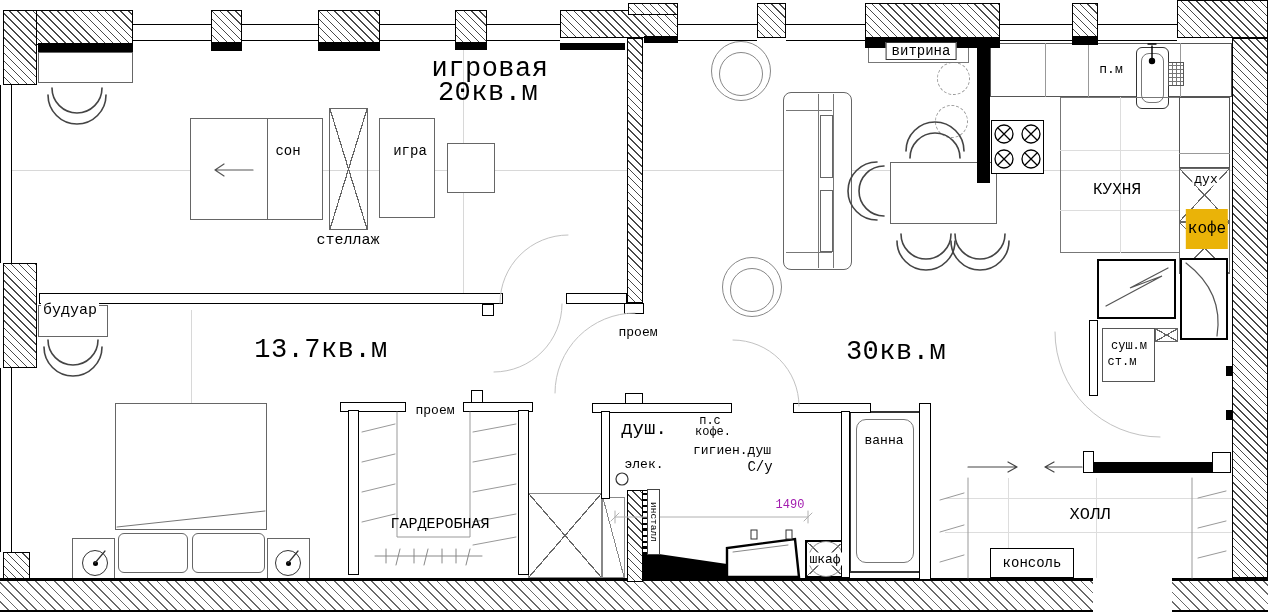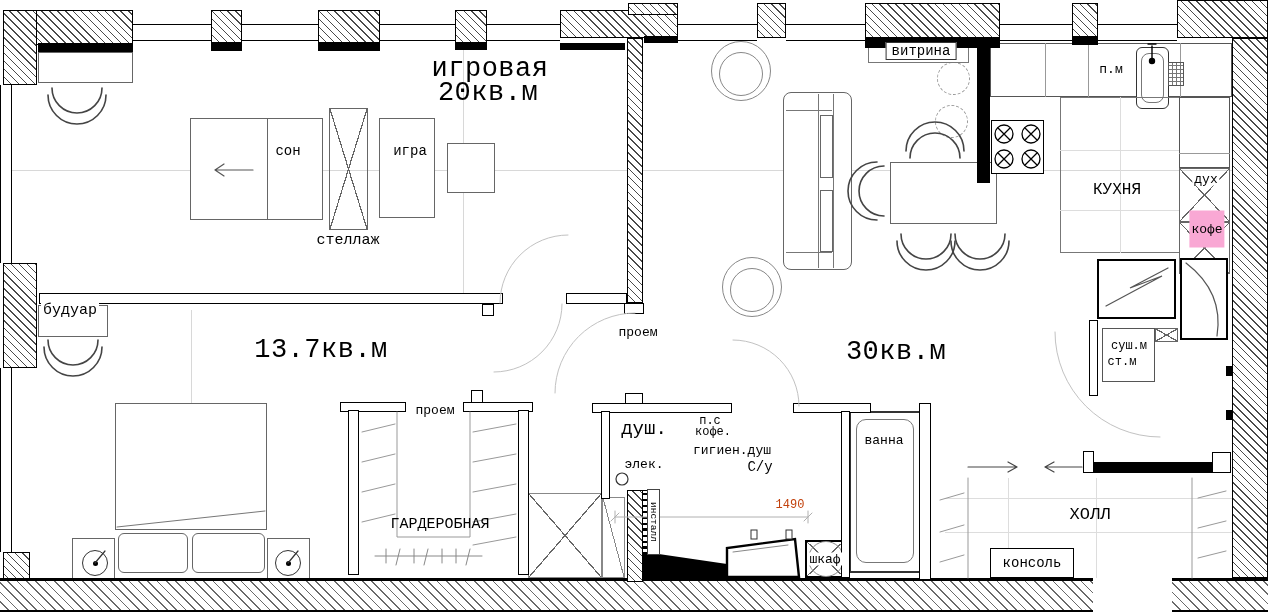--- a/index.html
+++ b/index.html
@@ -32,21 +32,21 @@
   .ladder{background:repeating-linear-gradient(0deg,#000 0 2.5px,#fff 2.5px 6px);border:1px solid #000}
   .grid{border:1px solid #555;background:
     repeating-linear-gradient(0deg,transparent 0 3px,#777 3px 4px),
     repeating-linear-gradient(90deg,transparent 0 3px,#777 3px 4px)}
   .gline{background:#d8d8d8}
   .lbl{transform:translate(-50%,-50%);white-space:nowrap;line-height:1;z-index:30}
   .big{font-size:27px;letter-spacing:.5px}
   .boxed{border:1px solid #333;background:#fff;padding:1px 5px}
   .onwhite{background:#fff;padding:0 2px}
   .vert{writing-mode:vertical-rl;font-size:9.5px;background:#fff;border:1px solid #444;z-index:30;text-align:center}
-  .gray{color:#c2410c}
+  .gray{color:#a21caf}
   svg.ink{left:0;top:0;z-index:20;pointer-events:none}
 </style>
 </head>
 <body>
 
 <div class="plan">
 
   <div class="gline" style="left:8px;top:170px;width:1224px;height:1px"></div>
   <div class="gline" style="left:463px;top:30px;width:1px;height:263px"></div>
   <div class="gline" style="left:191px;top:310px;width:1px;height:93px"></div>
@@ -284,21 +284,21 @@
   <span class="lbl" style="left:1090px;top:514px;font-size:17px">ХОЛЛ</span>
   <span class="lbl" style="left:288px;top:151px;font-size:14px">сон</span>
   <span class="lbl" style="left:410px;top:151px;font-size:14px">игра</span>
   <span class="lbl" style="left:348px;top:240px;font-size:15px">стеллаж</span>
   <span class="lbl onwhite" style="left:70px;top:310px;font-size:15px">будуар</span>
   <span class="lbl" style="left:638px;top:332px;font-size:13px">проем</span>
   <span class="lbl" style="left:435px;top:410px;font-size:13px">проем</span>
   <span class="lbl boxed" style="left:921px;top:51px;font-size:14px">витрина</span>
   <span class="lbl" style="left:1111px;top:69px;font-size:13px">п.м</span>
   <span class="lbl" style="left:1206px;top:179px;font-size:13px;background:#fff;padding:0 2px">дух</span>
-  <span class="lbl" style="left:1207px;top:229px;font-size:13px;background:#f9a8d4;padding:12px 2px">кофе</span>
+  <span class="lbl" style="left:1207px;top:229px;font-size:16px;background:#eab308;padding:12px 2px">кофе</span>
   <span class="lbl" style="left:1129px;top:346px;font-size:12px">суш.м</span>
   <span class="lbl" style="left:1122px;top:362px;font-size:12px">ст.м</span>
   <span class="lbl" style="left:644px;top:429px;font-size:19px">душ.</span>
   <span class="lbl" style="left:644px;top:464px;font-size:13px">элек.</span>
   <span class="lbl" style="left:710px;top:421px;font-size:12px">п.с</span>
   <span class="lbl" style="left:713px;top:432px;font-size:12px">кофе.</span>
   <span class="lbl" style="left:732px;top:450px;font-size:13px">гигиен.душ</span>
   <span class="lbl" style="left:760px;top:467px;font-size:14px">С/у</span>
   <span class="lbl" style="left:884px;top:440px;font-size:13px;background:#fff;padding:0 2px">ванна</span>
   <span class="lbl onwhite" style="left:825px;top:559px;font-size:13px">шкаф</span>

